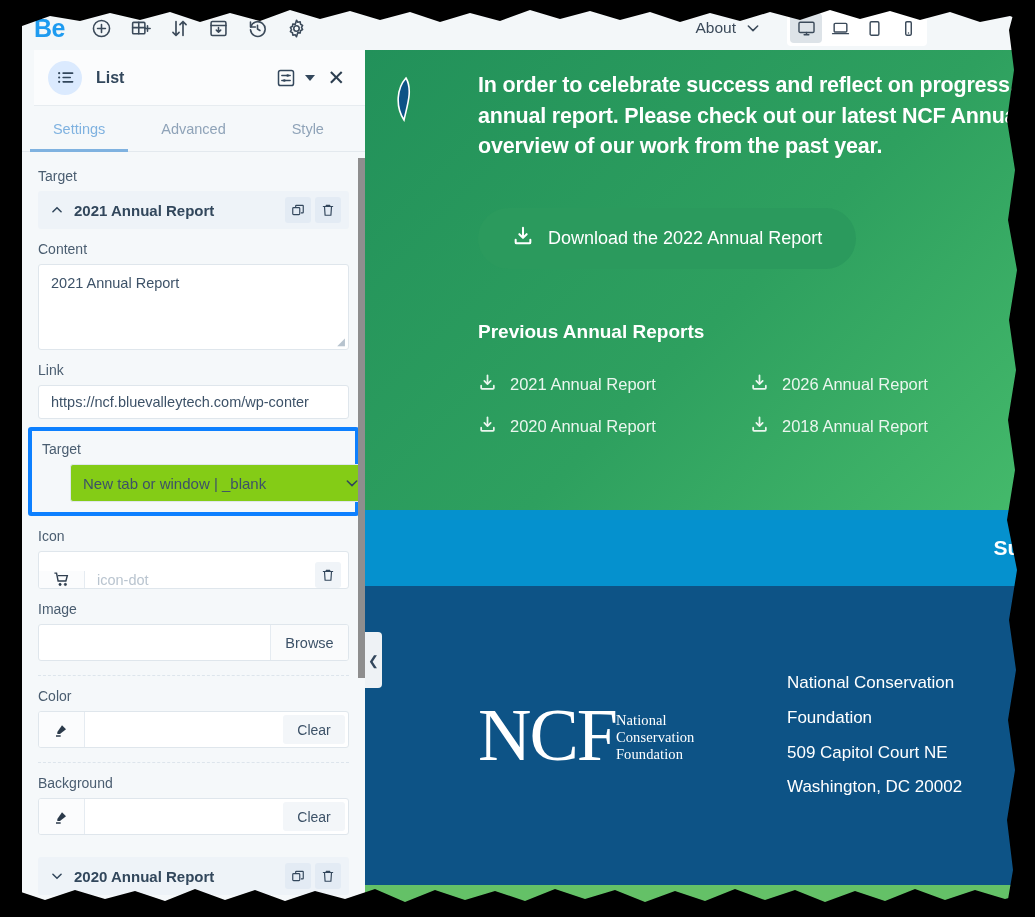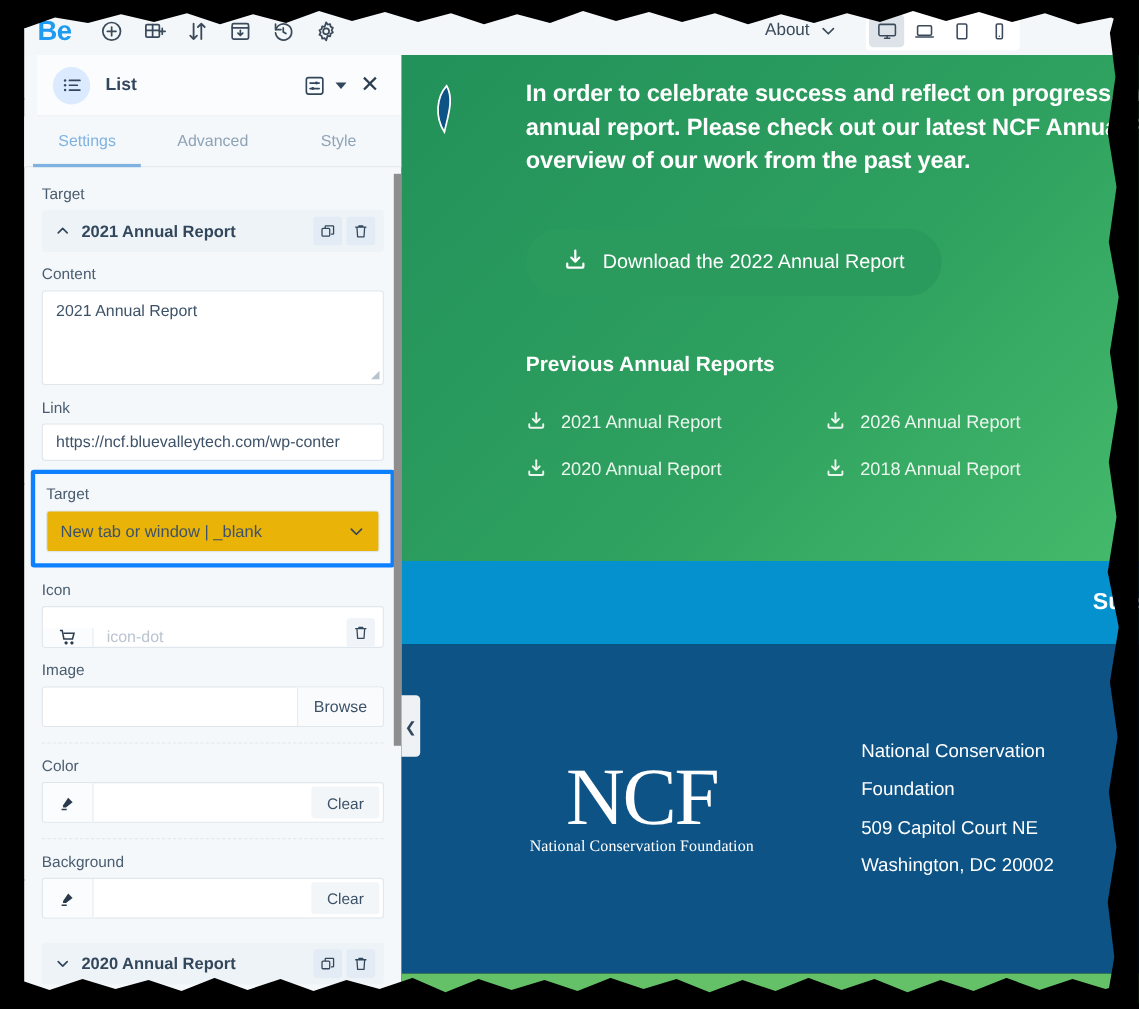--- a/index.html
+++ b/index.html
@@ -137,22 +137,22 @@
     display:flex; align-items:center;
   }
 
   .hl-box {
     border:4px solid #0d80ff; border-radius:3px; padding:6px 10px 10px 10px;
     margin:8px -10px 4px -10px; background:#f5f8fa;
   }
   .hl-box .field-label { margin-top:4px; }
 
   .select-box {
-    width:100%; height:38px; background:#eab308; border:1px solid #dfe6ec; border-radius:3px;
-    padding:0 12px; font-size:15px; color:#3d5268; display:flex; align-items:center; cursor:pointer;
+    width:100%; height:38px; background:#84cc16; border:1px solid #dfe6ec; border-radius:3px;
+    padding:0 12px; font-size:15px; color:#3d5268; display:flex; align-items:center; cursor:pointer;margin-left:28px;
   }
   .select-box .sv { flex:1; }
 
   .combo { display:flex; align-items:flex-end; height:38px; border:1px solid #dfe6ec; border-radius:3px; overflow:hidden; background:#fff;}
   .combo-btn {
     width:46px; background:#fbfcfd; border-right:1px solid #e5ebf1;
     display:flex; align-items:center; justify-content:center; color:#2f3e4f; cursor:pointer;
   }
   .combo-input { flex:1; display:flex; align-items:center; padding:0 12px; font-size:14.5px; color:#b9c4cf;}
   .combo-trash {
@@ -205,21 +205,21 @@
   .reports { margin-top:30px; display:grid; grid-template-columns:272px 272px; row-gap:19px; }
   .report-link { display:flex; align-items:center; gap:13px; color:#eaf6ee; font-size:16.5px; cursor:pointer; }
 
   .sec-blue {
     height:76px; background:#0591ce; display:flex; align-items:center; justify-content:flex-end;
     padding-right:0px;
   }
   .sub-text { font-size:21px; font-weight:bold; color:#fff; margin-right:-60px; }
 
   .sec-navy { height:299px; background:#0d5386; display:flex; align-items:center; padding-left:113px; }
-  .logo-wrap { width:215px; display:flex; flex-direction:column; align-items:center; }
+  .logo-wrap { width:215px; display:flex; flex-direction:row; align-items:center; }
   .logo-mark { display:flex; align-items:flex-end; color:#fff; line-height:0.9; }
   .logo-ncf { font-family:"Liberation Serif", serif; font-size:74px; letter-spacing:-2px; position:relative; }
   .leaf {
     position:absolute; left:26px; top:26px; width:30px; height:46px;
   }
   .logo-sub { font-family:"Liberation Serif", serif; font-size:14.5px; color:#fff; margin-top:4px; letter-spacing:0.1px;}
   .addr { margin-left:94px; color:#fff; font-size:17px; line-height:2.05; font-weight:500; }
 
   .sec-lightgreen { height:90px; background:#64c167; display:flex; align-items:center; justify-content:flex-end; }
 

